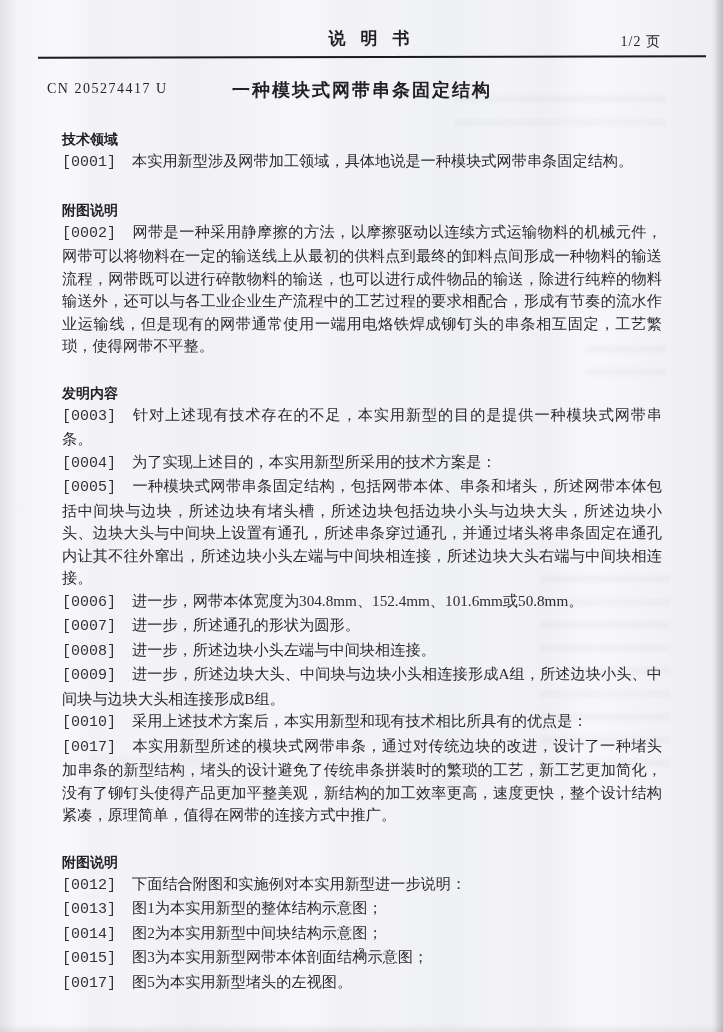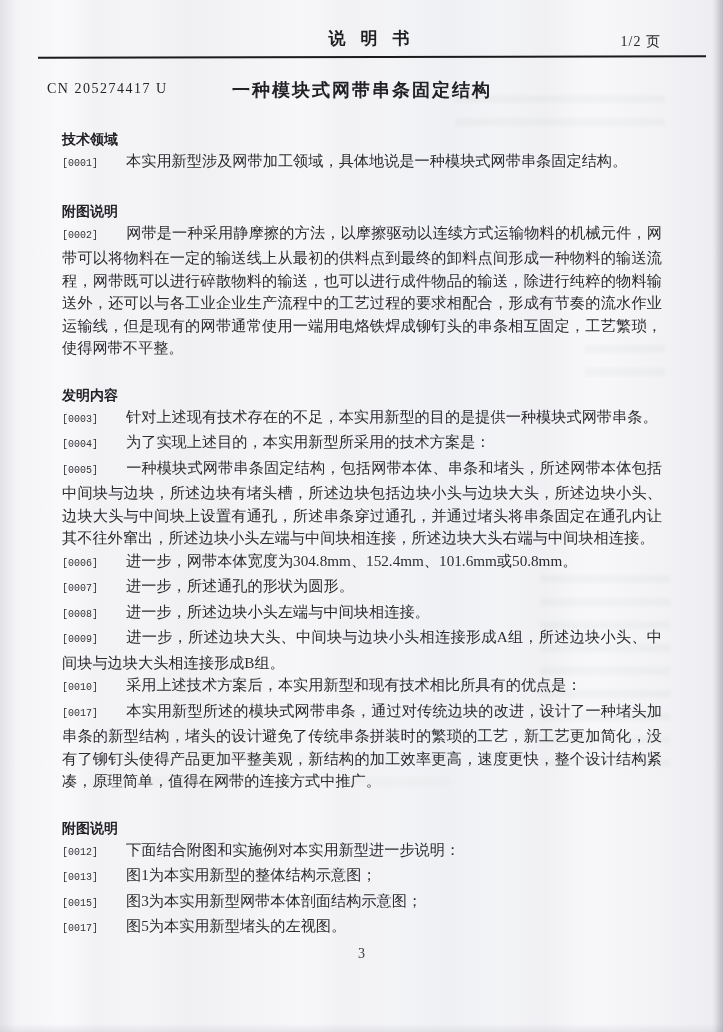--- a/index.html
+++ b/index.html
@@ -69,22 +69,22 @@
   h2 {
     font-family: "Liberation Sans", "DejaVu Sans", sans-serif;
     font-weight: 700; font-size: 14px; line-height: 22px; color: #222226;
   }
   p.para {
     font-size: 15.2px; line-height: 22.5px;
     text-align: justify; color: #2c2c30;
   }
   .pnum {
     font-family: "Liberation Mono", "DejaVu Sans Mono", monospace;
-    font-size: 10px; letter-spacing: 0px; color: #323236;
-    margin-right: 28px;
+    font-size: 15px; letter-spacing: 0px; color: #323236;
+    margin-right: 16px;
   }
 
   
   .footer {
     position: absolute; top: 946px; left: 0; width: 723px;
     text-align: center; font-size: 14px; color: #3a3a3e;
   }
 
   
   .ghost {
@@ -140,20 +140,21 @@
       <p class="para"><span class="pnum">[0008]</span><span>进一步，所述边块小头左端与中间块相连接。</span></p>
       <p class="para"><span class="pnum">[0009]</span><span>进一步，所述边块大头、中间块与边块小头相连接形成A组，所述边块小头、中间块与边块大头相连接形成B组。</span></p>
       <p class="para"><span class="pnum">[0010]</span><span>采用上述技术方案后，本实用新型和现有技术相比所具有的优点是：</span></p>
       <p class="para"><span class="pnum">[0017]</span><span>本实用新型所述的模块式网带串条，通过对传统边块的改进，设计了一种堵头加串条的新型结构，堵头的设计避免了传统串条拼装时的繁琐的工艺，新工艺更加简化，没有了铆钉头使得产品更加平整美观，新结构的加工效率更高，速度更快，整个设计结构紧凑，原理简单，值得在网带的连接方式中推广。</span></p>
     </section>
 
     <section>
       <h2>附图说明</h2>
       <p class="para"><span class="pnum">[0012]</span><span>下面结合附图和实施例对本实用新型进一步说明：</span></p>
       <p class="para"><span class="pnum">[0013]</span><span>图1为本实用新型的整体结构示意图；</span></p>
+      <p class="para"><span class="pnum">[0014]</span><span>图2为本实用新型中间块结构示意图；</span></p>
       <p class="para"><span class="pnum">[0015]</span><span>图3为本实用新型网带本体剖面结构示意图；</span></p>
       <p class="para"><span class="pnum">[0017]</span><span>图5为本实用新型堵头的左视图。</span></p>
     </section>
 
   </main>
 
   <footer class="footer">
     <span>3</span>
   </footer>
 

